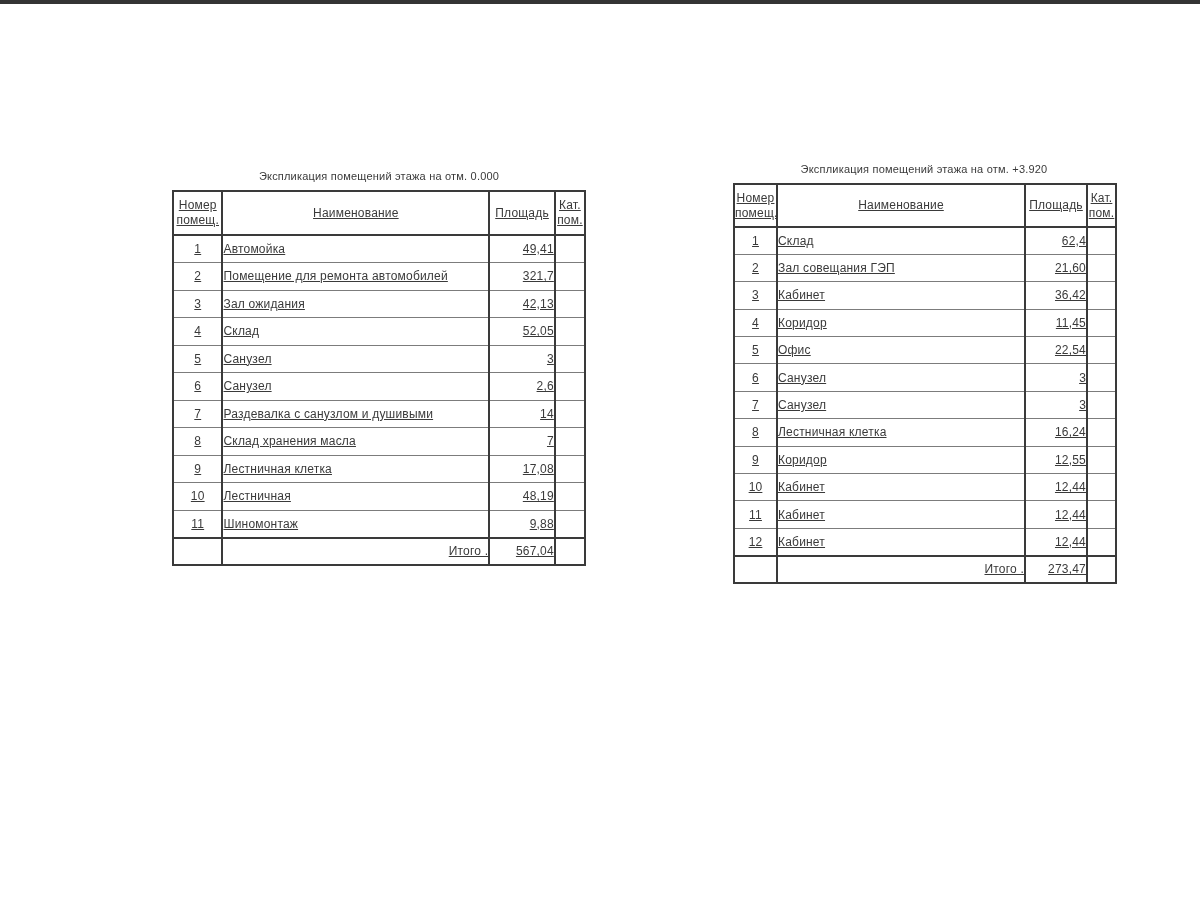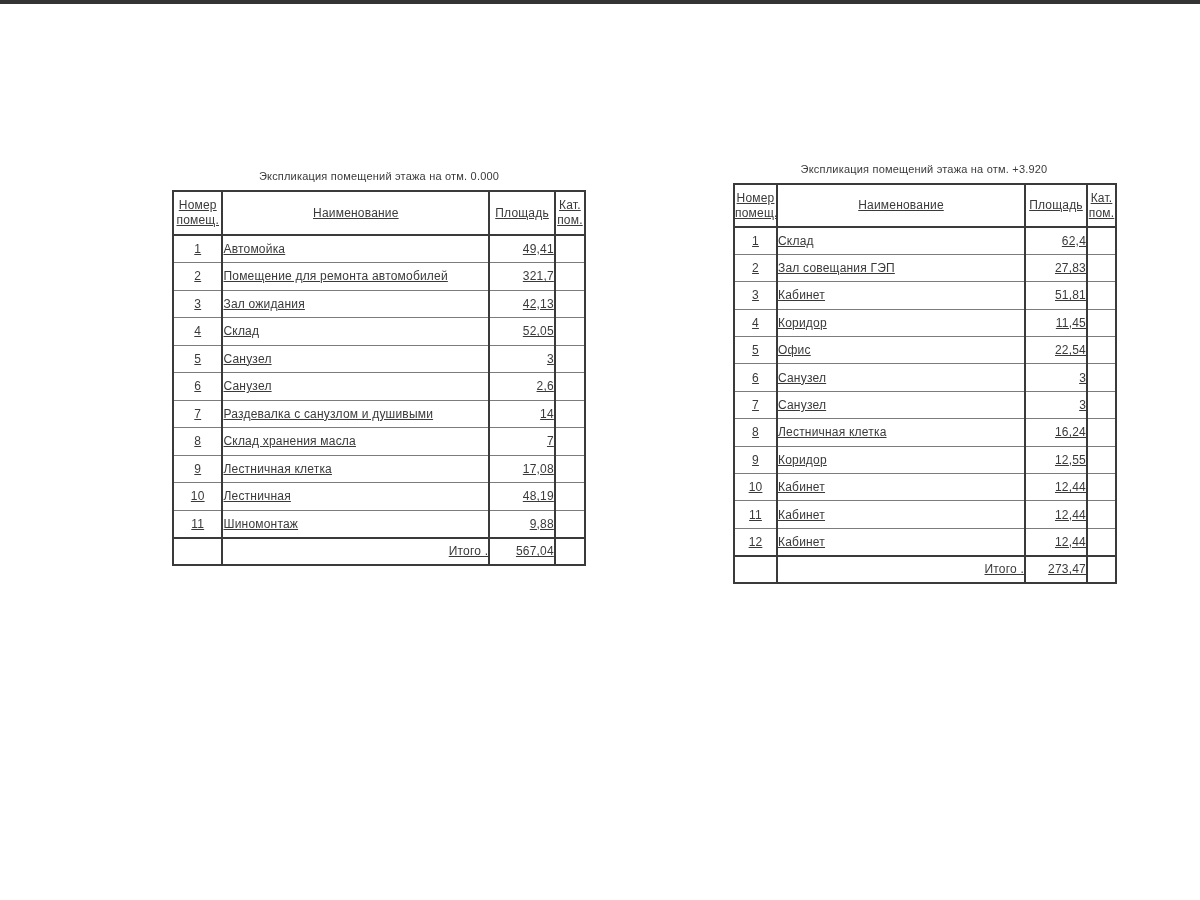--- a/index.html
+++ b/index.html
@@ -222,28 +222,28 @@
           <tr>
             <td class="c-num">1</td>
             <td class="c-name">Склад</td>
             <td class="c-area">62,4</td>
             <td class="c-cat"></td>
           </tr>
 
           <tr>
             <td class="c-num">2</td>
             <td class="c-name">Зал совещания ГЭП</td>
-            <td class="c-area">27,83</td>
+            <td class="c-area">21,60</td>
             <td class="c-cat"></td>
           </tr>
 
           <tr>
             <td class="c-num">3</td>
             <td class="c-name">Кабинет</td>
-            <td class="c-area">51,81</td>
+            <td class="c-area">36,42</td>
             <td class="c-cat"></td>
           </tr>
 
           <tr>
             <td class="c-num">4</td>
             <td class="c-name">Коридор</td>
             <td class="c-area">11,45</td>
             <td class="c-cat"></td>
           </tr>
 

